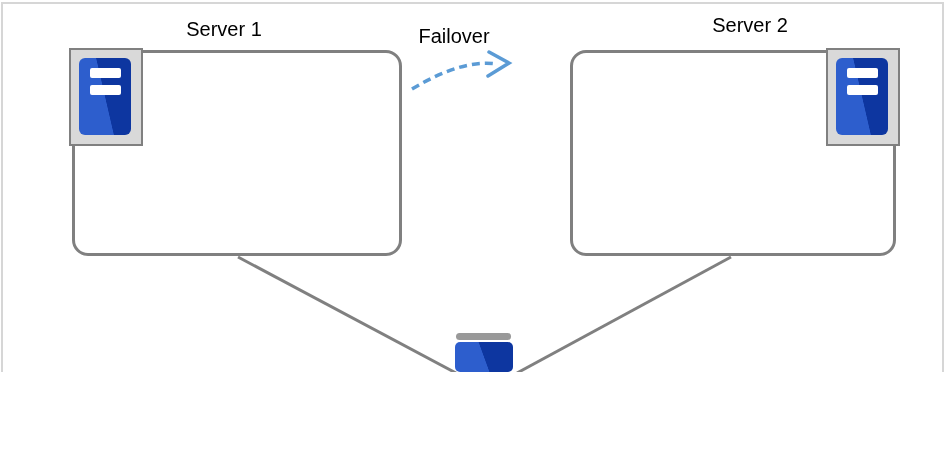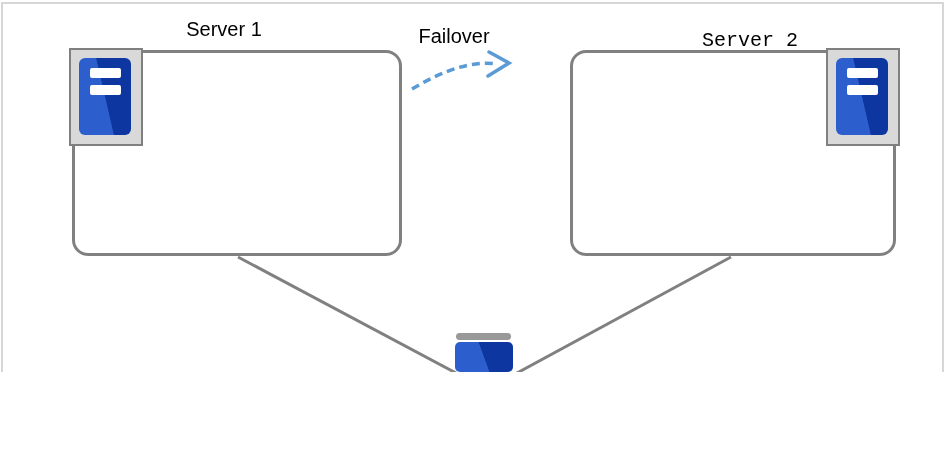--- a/index.html
+++ b/index.html
@@ -73,21 +73,21 @@
       var(--icon-blue-light, #2d5ecd) 49.5%,
       var(--icon-blue-dark, #0d36a0) 50.5%);
   }
   .cap1 { top:0; } .p1 { top:9px; } .cap2 { top:41px; } .p2 { top:50px; }
   .dlabel {
     position:absolute; z-index:4;
     font-size:20px; line-height:26px; text-align:center;
     white-space:nowrap;
   }
   #server1-label { left:94px;  top:16px; width:260px; }
-  #server2-label { left:620px; top:28px; width:260px;font-family:Liberation Mono, monospace; }
+  #server2-label { left:620px; top:12px; width:260px; }
   #failover-label { left:394px; top:23px; width:120px; }
   #shared-disk-label { left:387px; top:416px; width:200px; }
 </style>
 </head>
 <body>
 
 <div id="stage">
 
   <div class="frame"></div>
 

